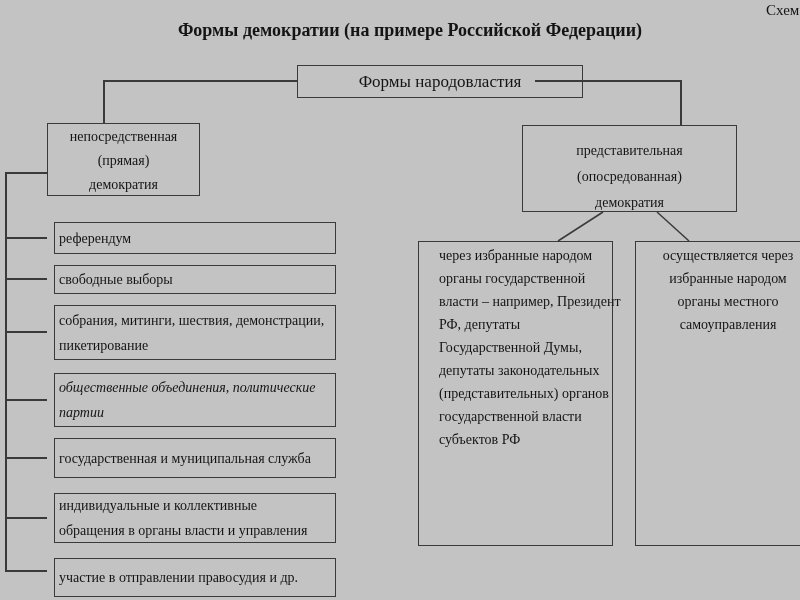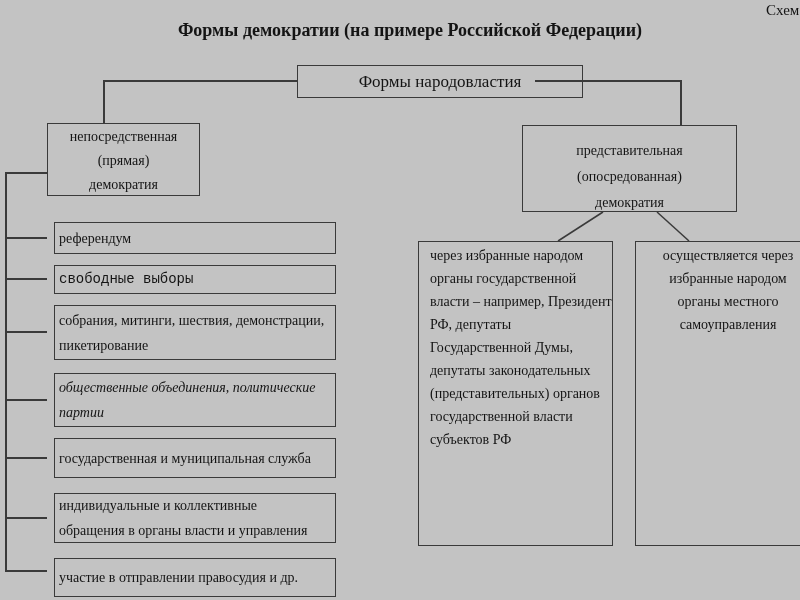--- a/index.html
+++ b/index.html
@@ -29,28 +29,28 @@
   .center { display: flex; align-items: center; justify-content: center; text-align: center; }
 
   .root-box   { left: 297px; top: 65px;  width: 286px; height: 33px; font-size: 17px; }
   .left-node  { left: 47px;  top: 123px; width: 153px; height: 73px; line-height: 24px; padding-top: 1px; text-align: center; }
   .right-node { left: 522px; top: 125px; width: 215px; height: 87px; line-height: 26px; padding-top: 12px; text-align: center; }
   .node-line { display: block; }
 
   .leaf { left: 47px; width: 282px; display: flex; align-items: center;
           padding: 0 10px 0 4px; line-height: 25px; margin-left: 7px; }
   .leaf-1 { top: 222px; height: 32px; }
-  .leaf-2 { top: 265px; height: 29px; font-family: Liberation Mono, monospace; }
+  .leaf-2 { top: 265px; height: 29px; }
   .leaf-3 { top: 305px; height: 55px; }
   .leaf-4 { top: 373px; height: 54px; font-style: italic; }
   .leaf-5 { top: 438px; height: 40px; }
   .leaf-6 { top: 493px; height: 50px; }
   .leaf-7 { top: 558px; height: 39px; }
 
-  .detail-a { left: 418px; top: 241px; width: 195px; height: 305px; padding: 2px 0 0 11px; }
+  .detail-a { left: 418px; top: 241px; width: 195px; height: 305px; padding: 2px 0 0 20px; }
   .detail-a .inner { display: inline-block; width: 185px; }
   .detail-b { left: 635px; top: 241px; width: 182px; height: 305px; padding: 2px 0 0 4px; text-align: center; }
   .detail-b .inner { display: inline-block; width: 150px; }
 
   .line { position: absolute; background: #3a3a3a; }
   .hline { height: 1.5px; }
   .vline { width: 1.5px; }
 
   .c-left-h  { left: 103px; top: 80px; width: 194px; }
   .c-left-v  { left: 103px; top: 80px; height: 43px; }

